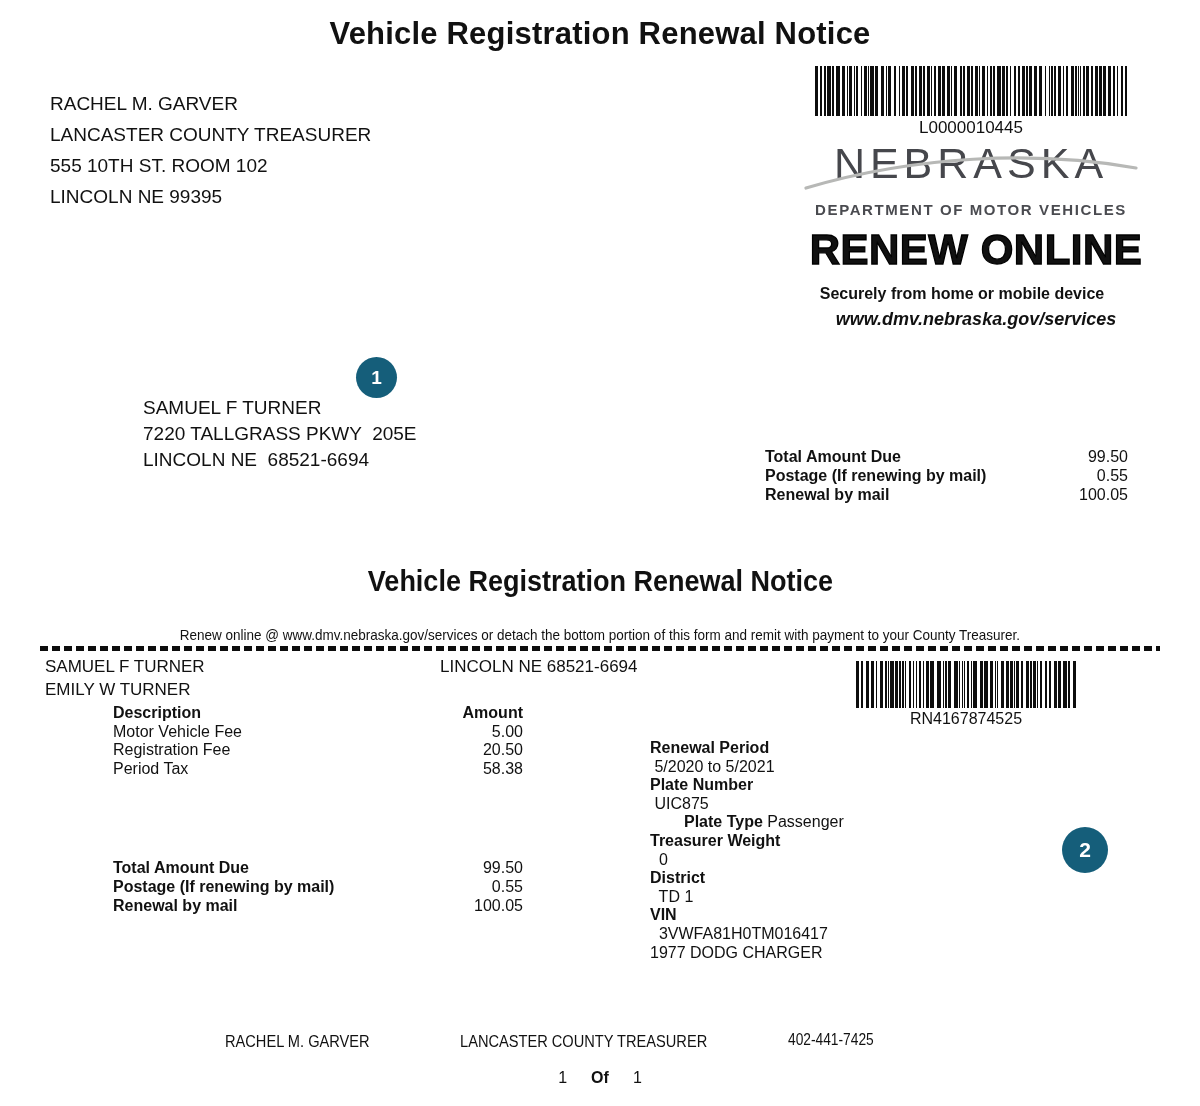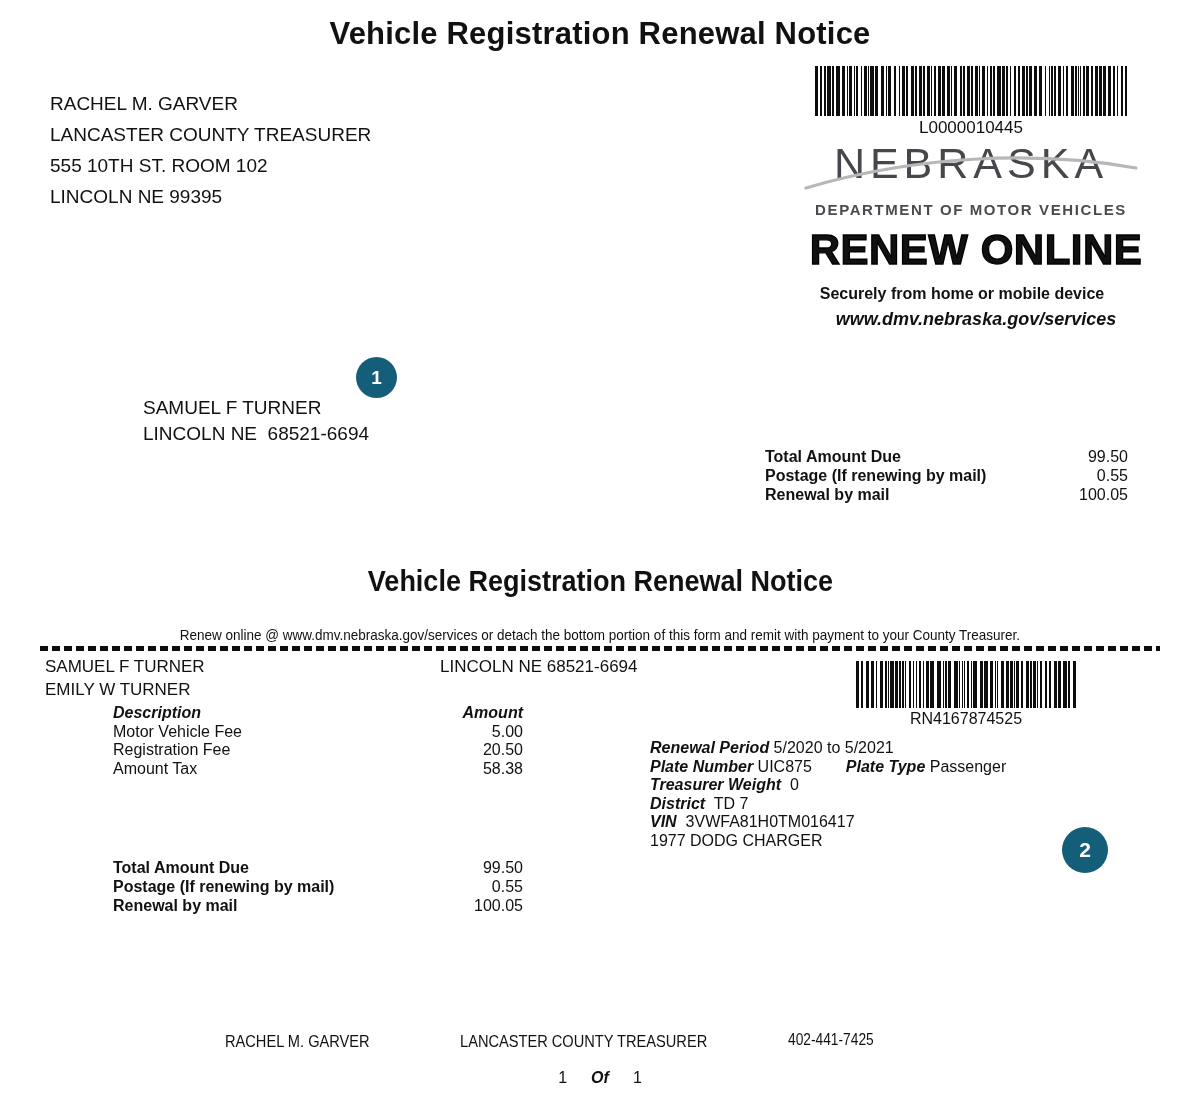--- a/index.html
+++ b/index.html
@@ -1,19 +1,19 @@
 <!DOCTYPE html>
 <html><head>
 <meta charset="utf-8">
 <style>
   html,body{margin:0;padding:0;background:#fff;}
   .page{position:relative;width:1200px;height:1106px;background:#fff;overflow:hidden;
         font-family:"Liberation Sans",sans-serif;color:#111;}
   .abs{position:absolute;}
-  .b{font-weight:700;font-style:italic;}
+  .b{font-weight:700;}
   .pre{white-space:pre;}
   .cond{transform:scaleX(0.86);transform-origin:left center;}
   .condc{transform:scaleX(0.9);transform-origin:center center;}
 
   .doc-title{left:0;right:0;top:16px;text-align:center;font-size:31px;font-weight:700;letter-spacing:.2px;}
   .doc-title2{left:0;right:0;top:564px;text-align:center;font-size:30px;font-weight:700;}
 
   .treasurer-addr{left:50px;top:88px;font-size:19px;line-height:31px;}
 
   .barcode{display:flex;align-items:stretch;overflow:hidden;}
@@ -52,21 +52,21 @@
              background:repeating-linear-gradient(to right,#0d0d0d 0 8px,transparent 8px 12px);}
 
   .owners{left:45px;top:655px;font-size:17px;line-height:23px;}
   .mail-addr{left:440px;top:655px;font-size:17px;line-height:23px;}
 
   .fees{left:113px;top:704px;width:410px;font-size:16px;line-height:18.6px;}
   .fees .row{display:flex;}
   .fees .a{margin-left:auto;text-align:right;}
 
   .vehicle{left:650px;top:739px;font-size:16px;line-height:18.6px;}
-  .vehicle .row{display:flex;white-space:pre;}
+  .vehicle .row{display:flex;white-space:pre;flex-direction:column;}
   .plate-type-group{margin-left:34px;display:flex;white-space:pre;}
 
   .titlereg{left:650px;top:870px;width:420px;font-size:16px;display:flex;white-space:pre;}
   .reg-group{margin-left:58px;display:flex;white-space:pre;}
 
   .footer-name{left:225px;top:1032px;font-size:17px;}
   .footer-title{left:460px;top:1032px;font-size:17px;}
   .footer-phone{left:788px;top:1031px;font-size:16px;}
   .pageline{left:0;right:0;top:1069px;display:flex;justify-content:center;gap:24px;font-size:16px;}
 </style>
@@ -173,20 +173,21 @@
   <div class="abs neb-dept">DEPARTMENT OF MOTOR VEHICLES</div>
 
   <div class="abs renew-online">RENEW ONLINE</div>
   <div class="abs renew-tag">Securely from home or mobile device</div>
   <div class="abs renew-url">www.dmv.nebraska.gov/services</div>
 
   <div class="abs badge badge1" style="background: rgb(21, 94, 122);">1</div>
 
   <div class="abs recipient-addr">
     <div class="pre">SAMUEL F TURNER</div>
+    <div class="pre">7220 TALLGRASS PKWY  205E</div>
     <div class="pre">LINCOLN NE  68521-6694</div>
   </div>
 
   <div class="abs totals totals-top">
     <div class="row">
       <span class="lbl">Total Amount Due</span>
       <span class="val">99.50</span>
     </div>
     <div class="row">
       <span class="lbl">Postage (If renewing by mail)</span>
@@ -277,21 +278,21 @@
     </div>
     <div class="row">
       <span>Motor Vehicle Fee</span>
       <span class="a">5.00</span>
     </div>
     <div class="row">
       <span>Registration Fee</span>
       <span class="a">20.50</span>
     </div>
     <div class="row">
-      <span>Amount Tax</span>
+      <span>Period Tax</span>
       <span class="a">58.38</span>
     </div>
   </div>
 
   <div class="abs vehicle">
     <div class="row">
       <span class="b">Renewal Period</span>
       <span> 5/2020 to 5/2021</span>
     </div>
     <div class="row">
@@ -301,21 +302,21 @@
         <span class="b">Plate Type</span>
         <span> Passenger</span>
       </span>
     </div>
     <div class="row">
       <span class="b">Treasurer Weight</span>
       <span>  0</span>
     </div>
     <div class="row">
       <span class="b">District</span>
-      <span>  TD 7</span>
+      <span>  TD 1</span>
     </div>
     <div class="row">
       <span class="b">VIN</span>
       <span>  3VWFA81H0TM016417</span>
     </div>
     <div class="row">1977 DODG CHARGER</div>
   </div>
 
   <div class="abs totals totals-bottom">
     <div class="row">

